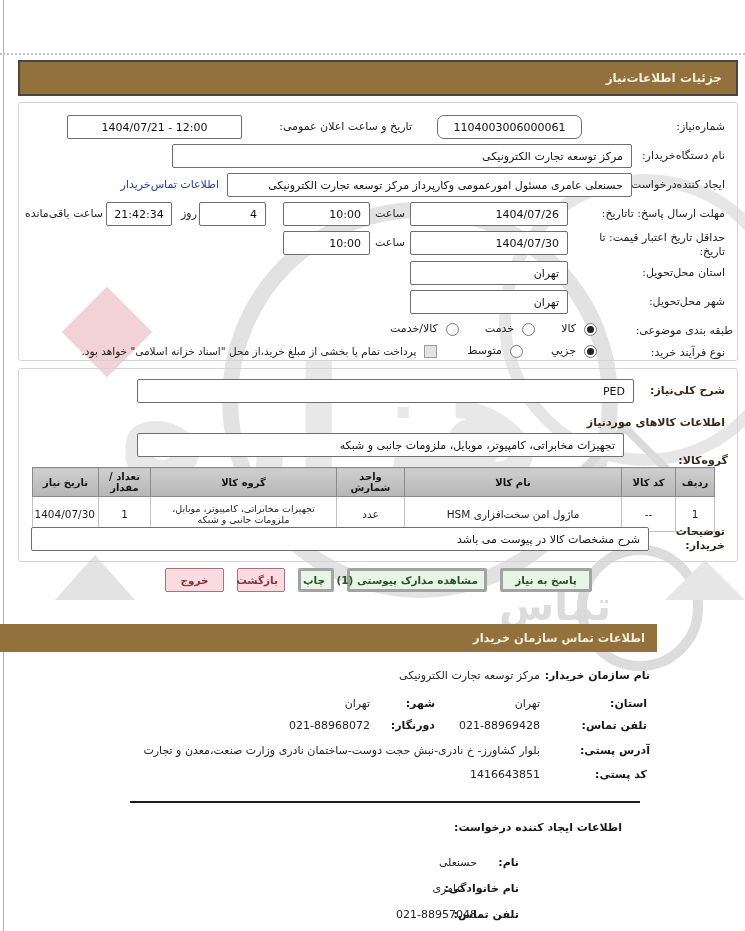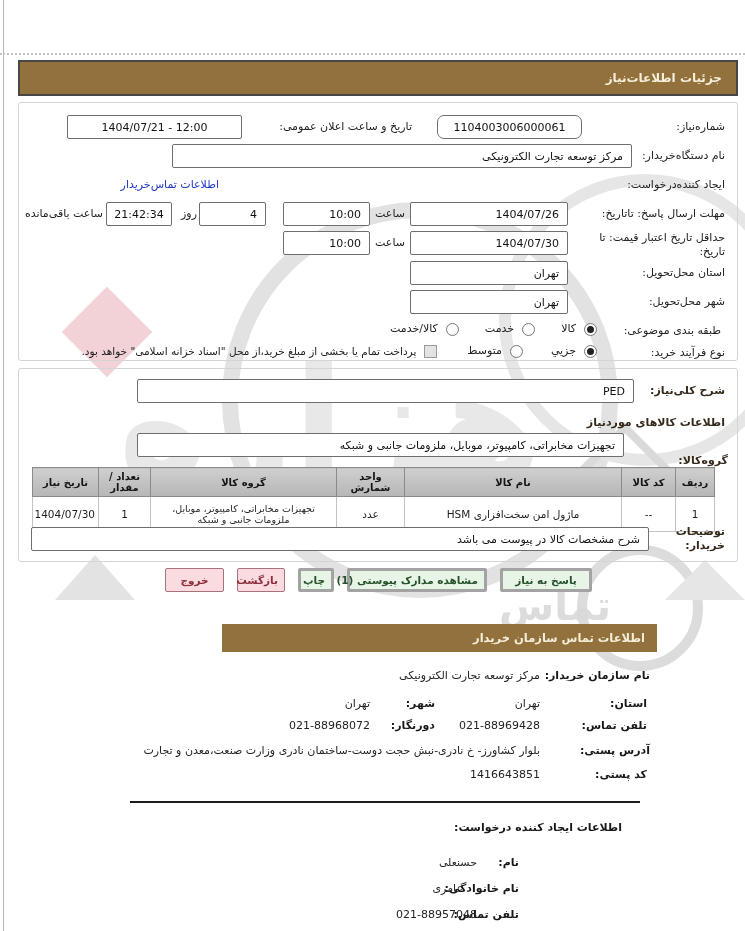--- a/index.html
+++ b/index.html
@@ -11,21 +11,21 @@
   .box{background:#fff;border:1px solid #6e6e6e;border-radius:2px;height:24px;
        display:flex;align-items:center;justify-content:flex-start;padding:0 8px;
        box-sizing:border-box;font-size:11px;color:#111;overflow:hidden;white-space:nowrap;}
   .box.center{justify-content:center;}
   .ltr{direction:ltr;unicode-bidi:isolate;}
   .page-edge{left:3px;top:0;bottom:0;width:1px;background:#b4b4b4;}
   .dotline{top:53px;left:0;right:0;height:0;border-top:2px dotted #c3c3c3;}
   .bar{background:#92713c;color:#f6eed9;font-weight:bold;box-sizing:border-box;}
   .bar1{top:60px;height:36px;left:18px;right:7px;border:2px solid #474747;
         line-height:32px;padding-right:14px;font-size:12px;}
-  .bar2{top:624px;height:28px;right:88px;width:435px;line-height:28px;
+  .bar2{top:624px;height:28px;right:88px;width:657px;line-height:28px;
         padding-right:12px;font-size:11.5px;}
   .panel{left:18px;right:7px;border:1px solid #d4d4d4;border-radius:3px;background:transparent;}
   .sec1{top:102px;height:257px;}
   .sec2{top:368px;height:192px;}
   .link{color:#2038c7;cursor:pointer;line-height:24px;white-space:nowrap;font-size:11px;}
   .radio{display:inline-block;width:11px;height:11px;border:1px solid #777;border-radius:50%;
          background:#fdfdfd;position:relative;vertical-align:middle;}
   .radio.checked::after{content:"";position:absolute;inset:2px;border-radius:50%;background:#222;}
   .chk{display:inline-block;width:11px;height:11px;border:1px solid #9a9a9a;background:#e3e3e3;
        vertical-align:middle;}
@@ -78,20 +78,23 @@
     <div class="abs box center" style="top:12px;right:495px;width:175px;">
       <span class="ltr">1404/07/21 - 12:00</span>
     </div>
 
     <div class="abs lbl" style="top:41px;right:12px;">نام دستگاه‌خریدار:</div>
     <div class="abs box" style="top:41px;right:105px;width:460px;">
       <span>مرکز توسعه تجارت  الکترونیکی</span>
     </div>
 
     <div class="abs lbl" style="top:70px;right:12px;">ایجاد کننده‌درخواست:</div>
+    <div class="abs box" style="top:70px;right:105px;width:405px;">
+      <span>حسنعلی عامری مسئول  امورعمومی وکارپرداز مرکز توسعه تجارت  الکترونیکی</span>
+    </div>
     <a class="abs link" style="top:70px;right:518px;">اطلاعات تماس‌خریدار</a>
 
     <div class="abs lbl" style="top:99px;right:12px;">مهلت ارسال پاسخ: تاتاریخ:</div>
     <div class="abs box" style="top:99px;right:169px;width:158px;">
       <span class="ltr">1404/07/26</span>
     </div>
     <div class="abs lbl" style="top:99px;right:332px;">ساعت</div>
     <div class="abs box" style="top:99px;right:367px;width:87px;">
       <span class="ltr">10:00</span>
     </div>
@@ -116,21 +119,21 @@
     <div class="abs lbl" style="top:158px;right:12px;">استان محل‌تحویل:</div>
     <div class="abs box" style="top:158px;right:169px;width:158px;">
       <span>تهران</span>
     </div>
 
     <div class="abs lbl" style="top:187px;right:12px;">شهر محل‌تحویل:</div>
     <div class="abs box" style="top:187px;right:169px;width:158px;">
       <span>تهران</span>
     </div>
 
-    <div class="abs lbl" style="top:216px;right:16px;">طبقه بندی موضوعی:</div>
+    <div class="abs lbl" style="top:216px;right:4px;">طبقه بندی موضوعی:</div>
     <div class="abs optrow" style="top:219px;right:140px;gap:8px;">
       <span class="radio checked"></span>
       <span class="lbl" style="line-height:14px;">کالا</span>
       <span style="width:10px;"></span>
       <span class="radio"></span>
       <span class="lbl" style="line-height:14px;">خدمت</span>
       <span style="width:10px;"></span>
       <span class="radio"></span>
       <span class="lbl" style="line-height:14px;">کالا/خدمت</span>
     </div>

